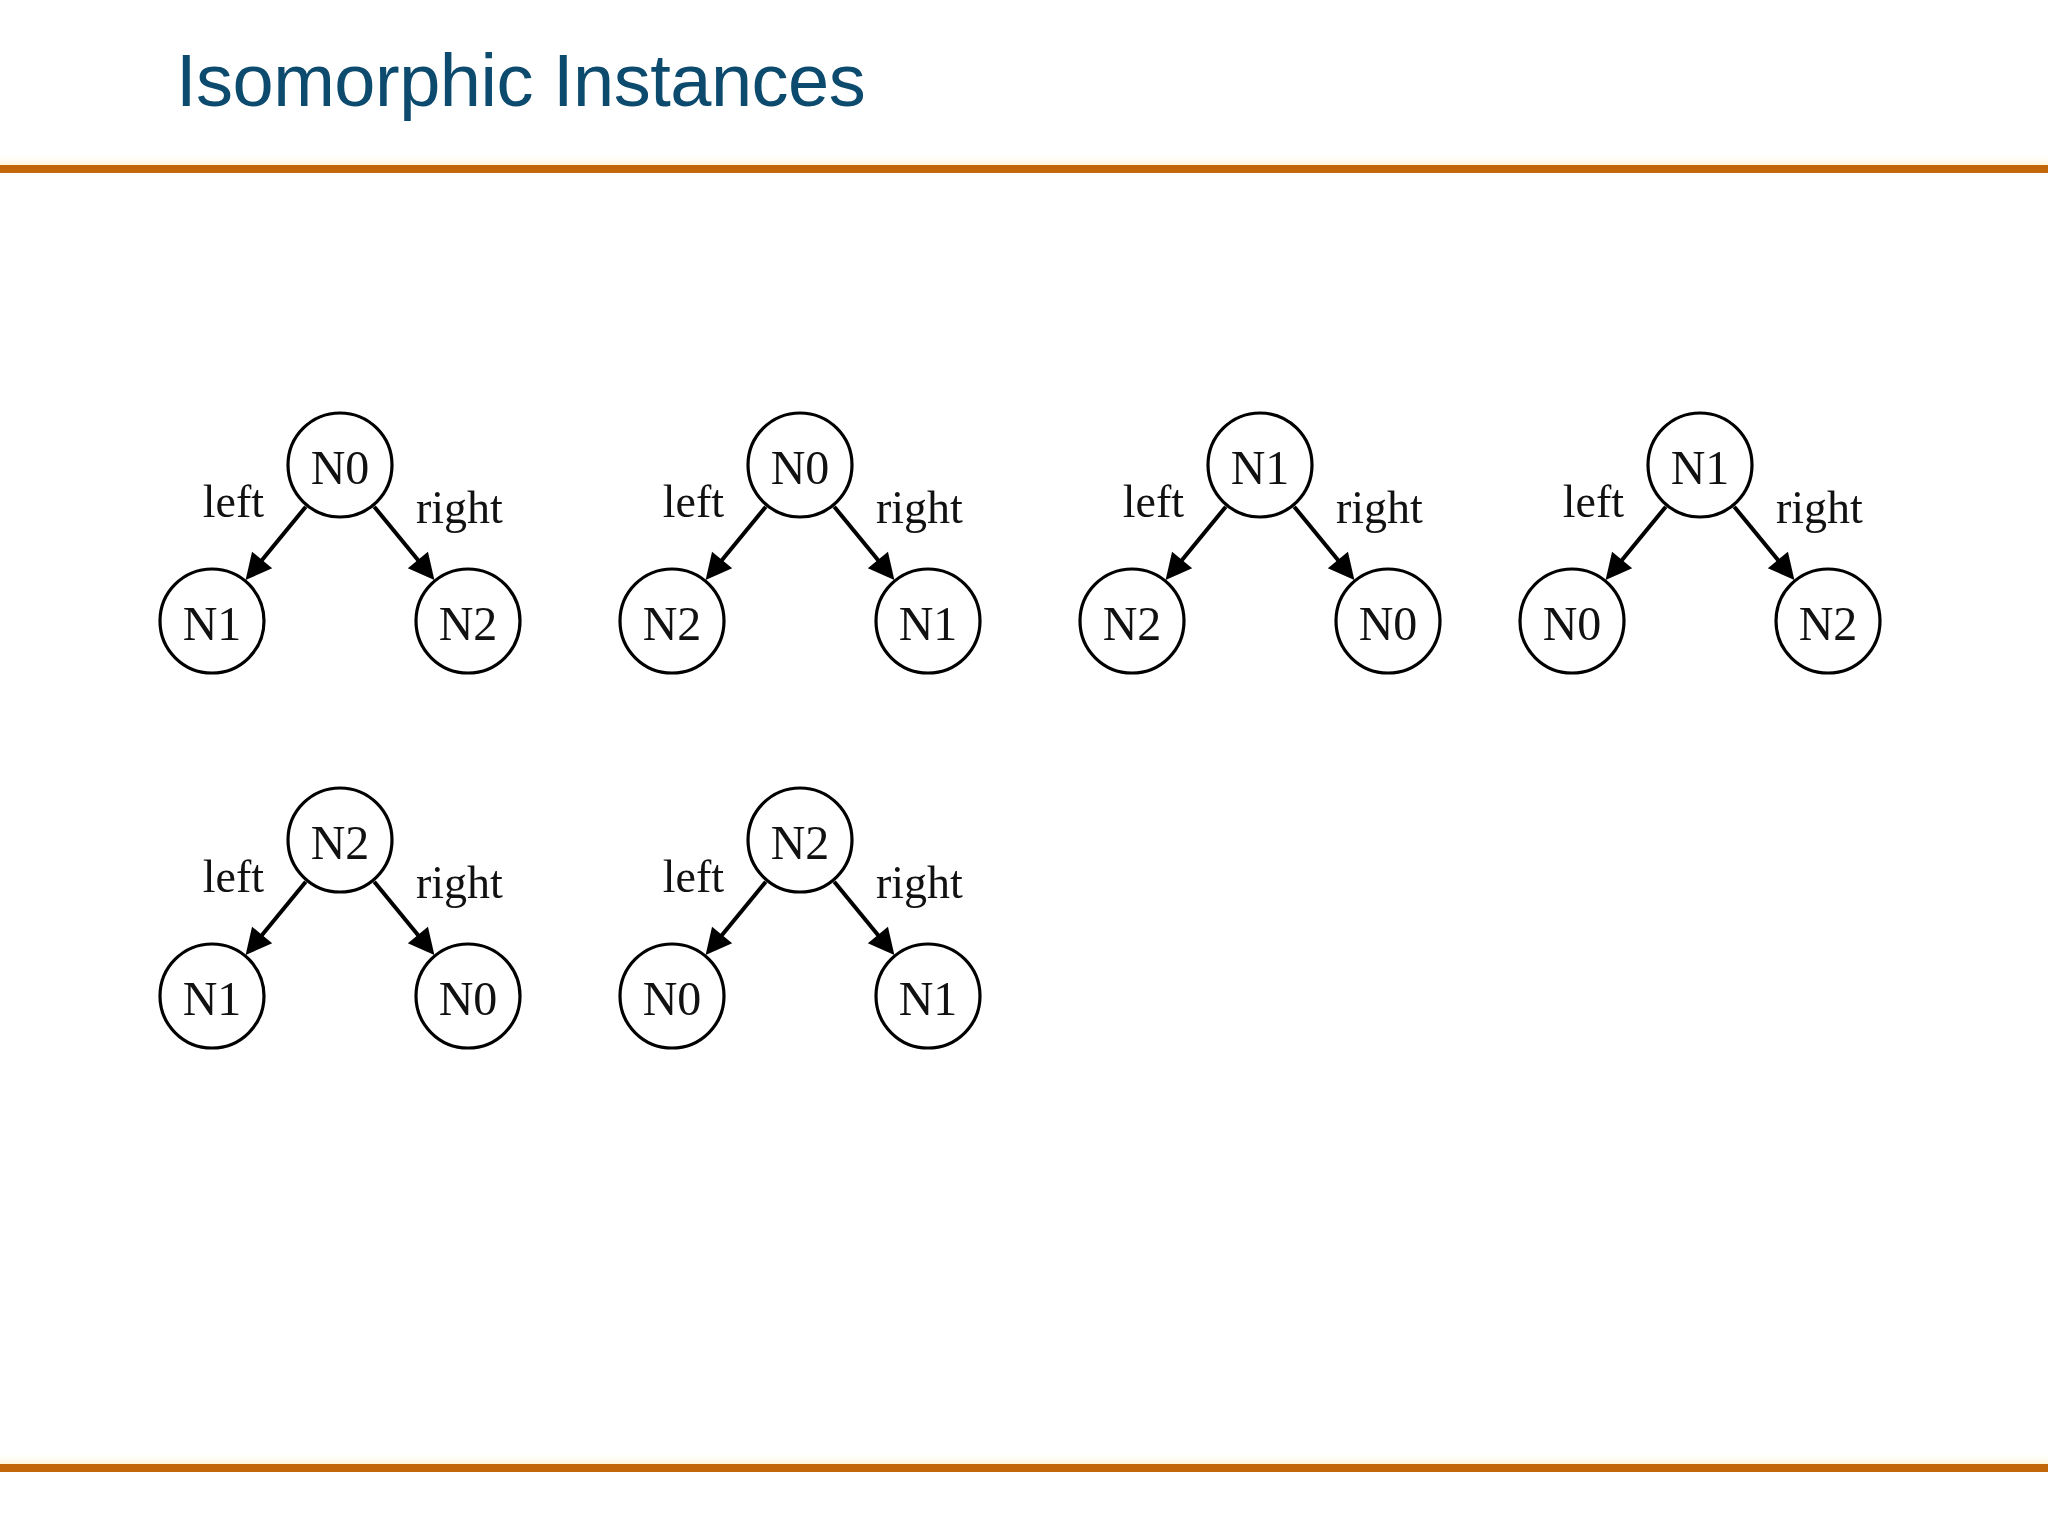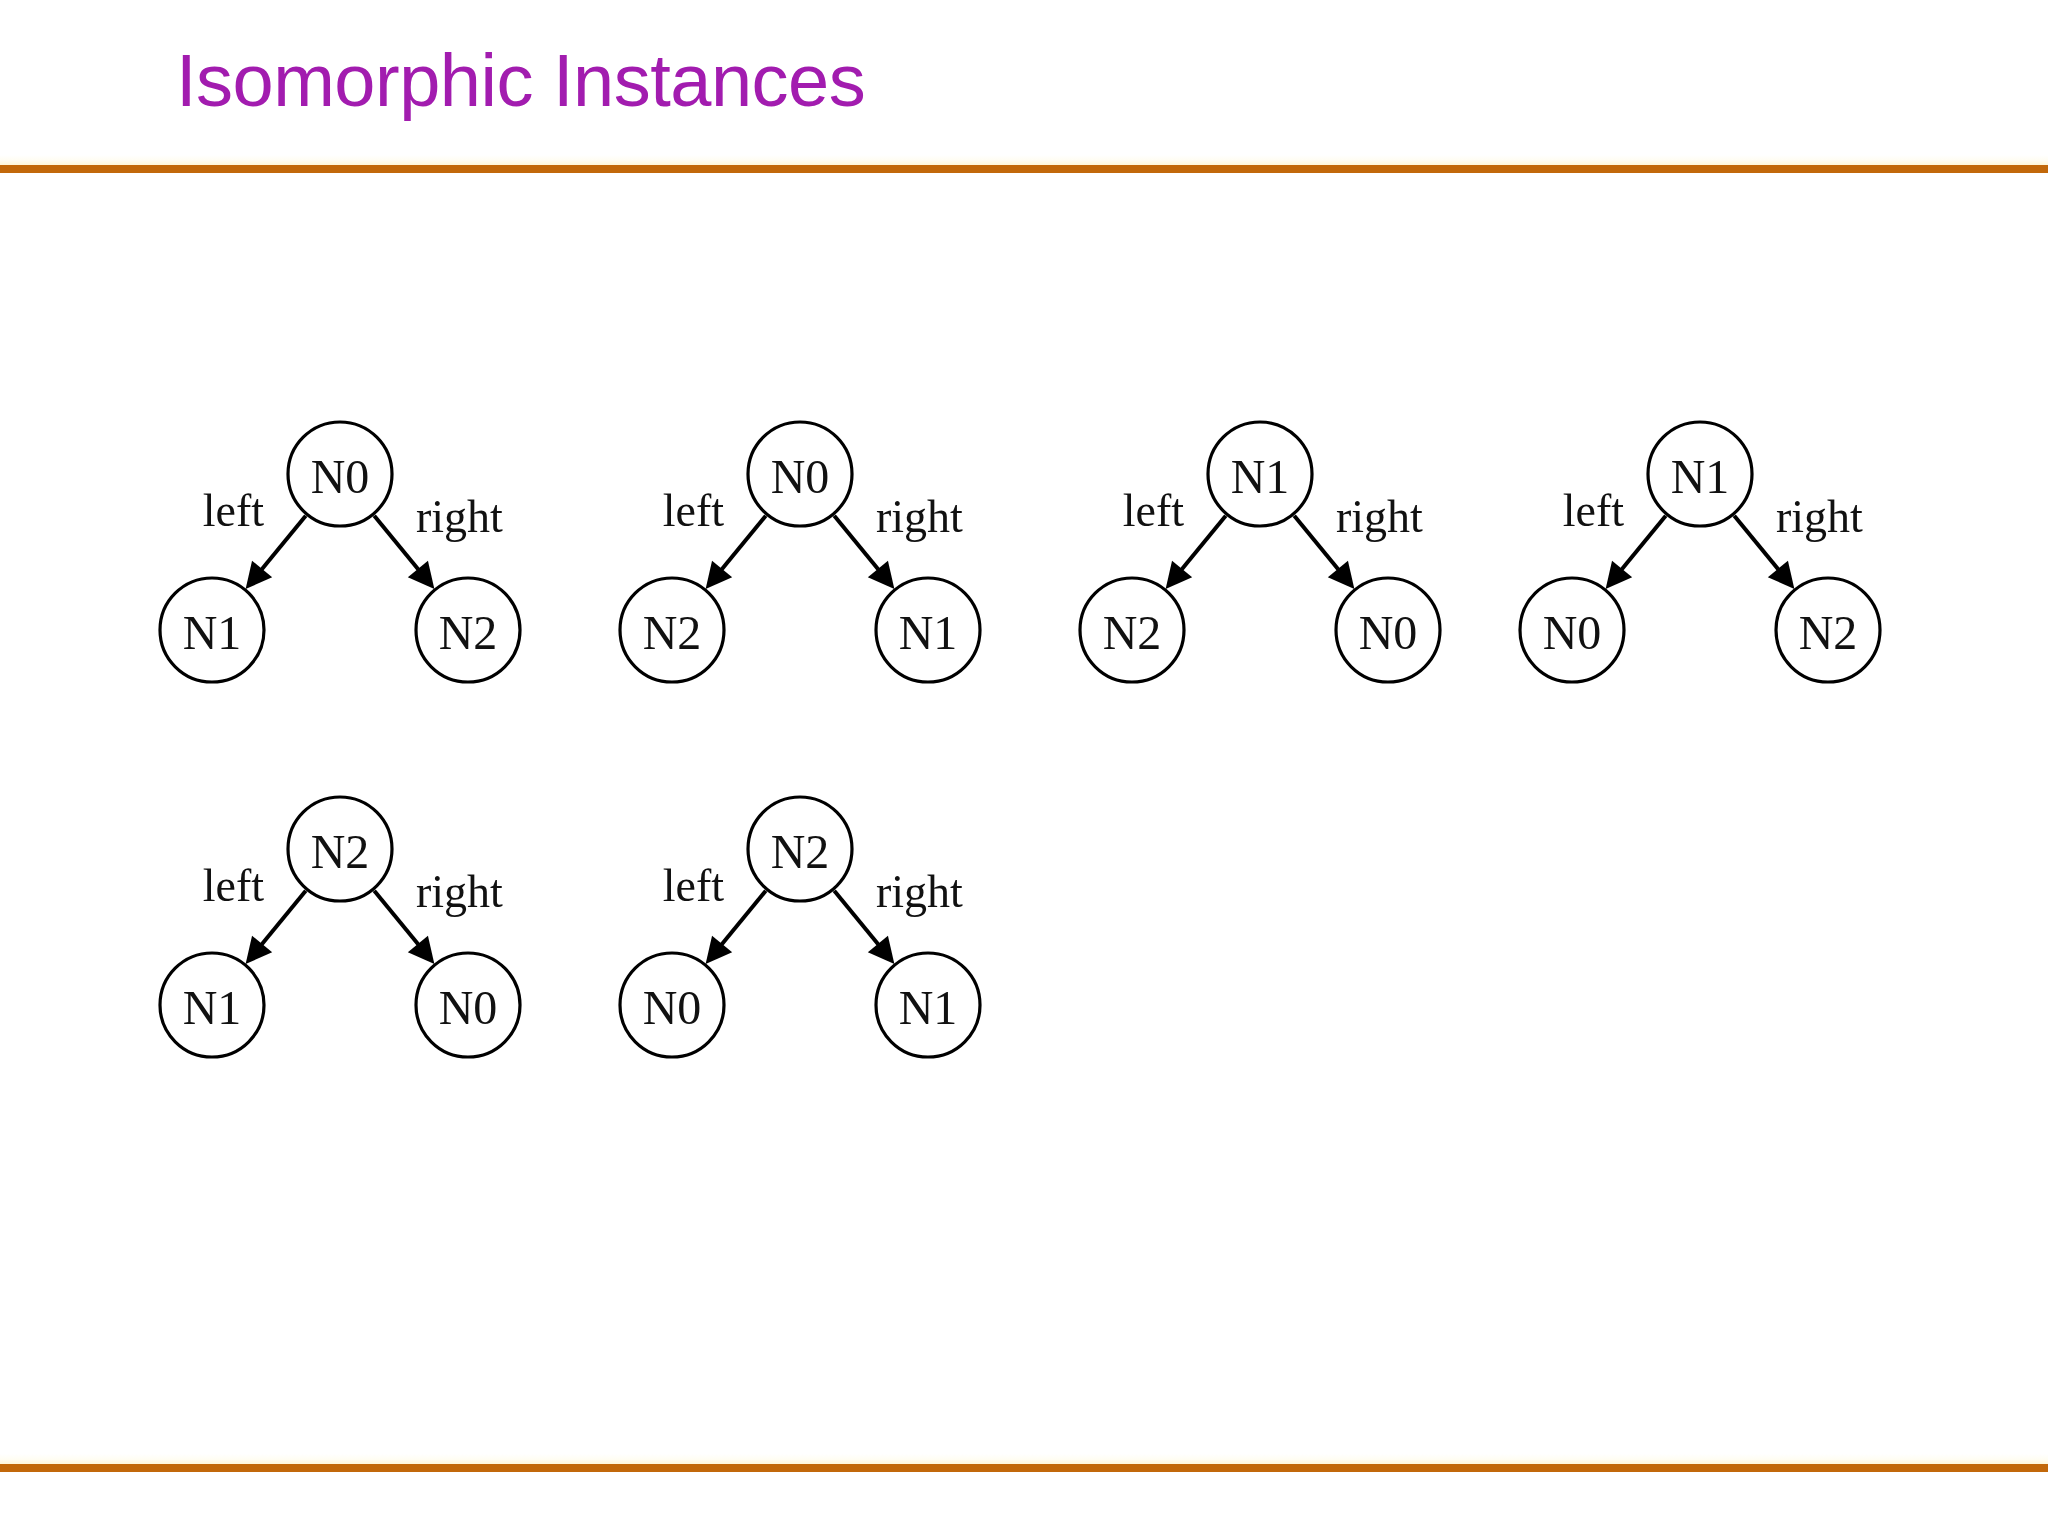--- a/index.html
+++ b/index.html
@@ -24,21 +24,21 @@
     height: 172px;
   }
   #page-title {
     position: absolute;
     left: 176px;
     top: 44px;
     font-family: "Liberation Sans", sans-serif;
     font-size: 74px;
     font-weight: 400;
     letter-spacing: -0.5px;
-    color: #a21caf;
+    color: #0c4a6e;
     line-height: 1.0;
     white-space: nowrap;
   }
   .rule-glow {
     position: absolute;
     left: 0;
     width: 2048px;
     height: 10px;
     background: linear-gradient(to bottom, #ffffff 0%, #fffdf2 55%, #fff7d9 100%);
   }
@@ -51,21 +51,21 @@
   }
   #header-rule-glow { top: 155px; }
   #header-rule      { top: 165px; }
   #footer-rule-glow { top: 1454px; }
   #footer-rule      { top: 1464px; }
 
   
   #diagram-area {
     position: absolute;
     left: 0;
-    top: 172px;
+    top: 163px;
     width: 2048px;
     height: 1282px;
   }
   .tree-figure {
     position: absolute;
     width: 380px;
     height: 280px;
   }
   .tree-figure svg {
     display: block;

